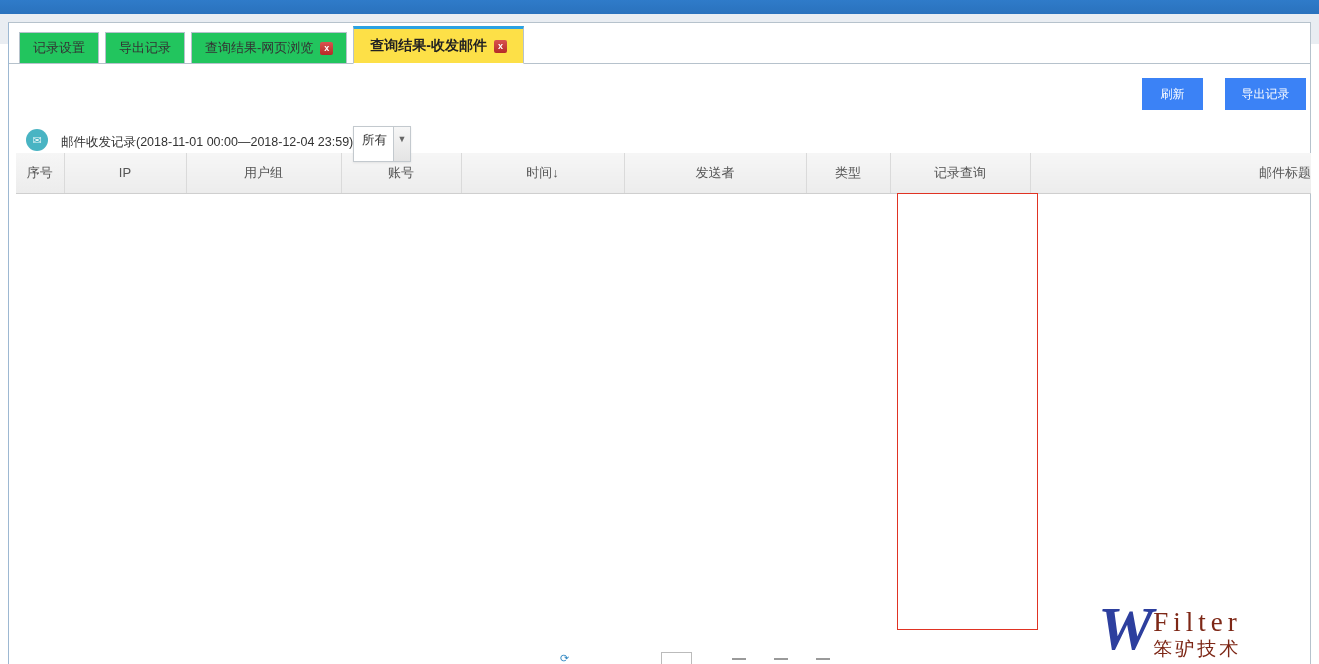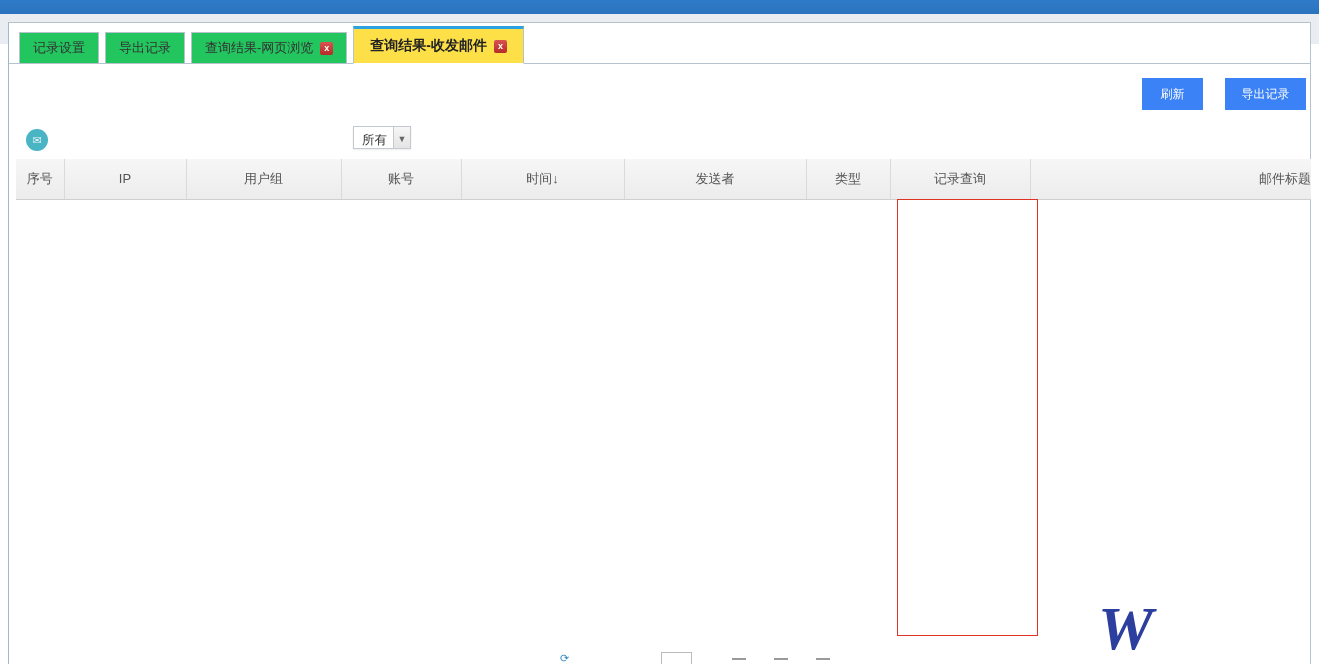--- a/index.html
+++ b/index.html
@@ -27,28 +27,28 @@
   
   .btn { position:absolute; top:55px; height:32px; background:#3b82f6; color:#fff;
          font-size:12px; border:none; cursor:pointer; padding:0 14px; }
   .btn.refresh { right:107px; width:61px; }
   .btn.export  { right:4px;  width:81px; }
 
   
   .mail-icon { position:absolute; left:17px; top:106px; width:22px; height:22px; border-radius:50%;
                background:#49b4c3; color:#e8f6f8; font-size:11px; line-height:22px; text-align:center; }
   .record-label { position:absolute; left:52px; top:111px; font-size:12.5px; color:#333; }
-  .filter-select { position:absolute; left:344px; top:103px; height:23px; display:flex; z-index:3;
+  .filter-select { position:absolute; left:344px; top:103px; height:36px; display:flex; z-index:3;
                    border:1px solid #c3c9ce; background:#fff; box-shadow:0 1px 2px rgba(0,0,0,.08); cursor:pointer; }
   .filter-select .val { padding:5px 6px 0 8px; font-size:12.5px; color:#333; min-width:32px; }
   .filter-select .arrow { width:17px; background:linear-gradient(#f6f6f6,#e4e4e4); border-left:1px solid #c3c9ce;
                           color:#666; font-size:9px; line-height:24px; text-align:center; }
 
   
-  .table-wrap { position:absolute; left:7px; top:136px; right:-1px; }
+  .table-wrap { position:absolute; left:7px; top:130px; right:-1px; }
   table { border-collapse:collapse; table-layout:fixed; width:100%; }
   col.c-no{width:48px} col.c-ip{width:122px} col.c-group{width:155px} col.c-account{width:120px}
   col.c-time{width:163px} col.c-sender{width:182px} col.c-type{width:84px} col.c-remote{width:140px}
   th { height:40px; background:linear-gradient(#f6f6f6,#ececec); border-right:1px solid #dadada;
        border-bottom:1px solid #cfcfcf; font-size:13px; font-weight:normal; color:#555; cursor:pointer; }
   th:last-child { border-right:none;text-align:right; }
 
   .red-box { position:absolute; left:881px; top:40px; width:141px; height:437px;
              border:1px solid #e03323; pointer-events:none; }
 
@@ -89,20 +89,21 @@
       <div class="tab active">
         <span>查询结果-收发邮件</span>
         <span class="close">x</span>
       </div>
     </div>
 
   <button class="btn refresh">刷新</button>
   <button class="btn export">导出记录</button>
 
   <div class="mail-icon">✉</div>
+  <div class="record-label">邮件收发记录(2018-11-01 00:00—2018-12-04 23:59)</div>
 
   <div class="filter-select">
     <div class="val">所有</div>
     <div class="arrow">▼</div>
   </div>
 
   <div class="table-wrap">
     <table>
       <colgroup>
         <col class="c-no">
@@ -130,20 +131,24 @@
         </thead>
       <tbody id="tbody"></tbody>
     </table>
     <div class="red-box"></div>
   </div>
 
 </div>
 
 <div class="watermark">
   <div class="wm-w">W</div>
+  <div class="wm-txt">
+    <div class="wm-name">Filter</div>
+    <div class="wm-sub">笨驴技术</div>
+  </div>
 </div>
 
 <div class="pager">
   <span class="pg-ref">⟳</span>
   <input class="pg-input" style="">
   <span class="pg-frag"></span>
   <span class="pg-frag"></span>
   <span class="pg-frag"></span>
 </div>
 

